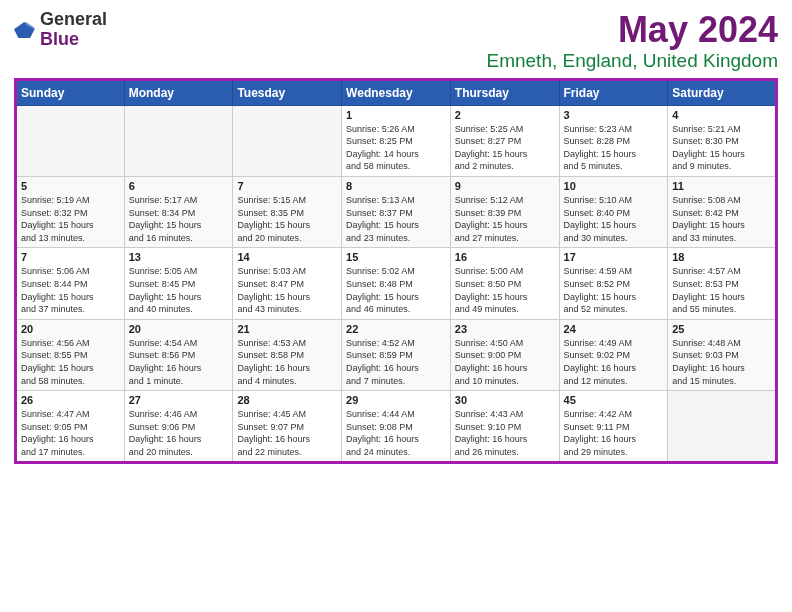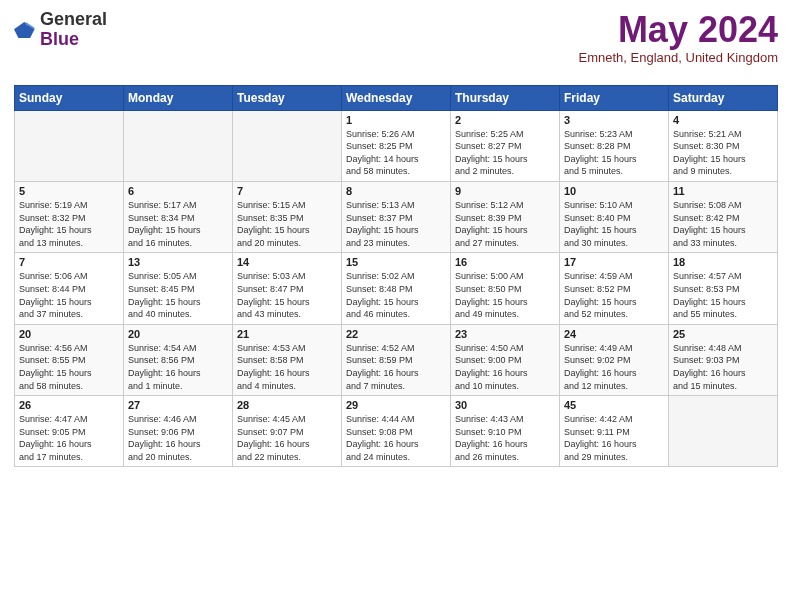--- a/index.html
+++ b/index.html
@@ -13,21 +13,21 @@
     .page {
       width: 792px;
       min-height: 612px;
       background: #fff;
       padding: 10px 14px 10px 14px;
     }
     .header {
       display: flex;
       justify-content: space-between;
       align-items: flex-start;
-      margin-bottom: 20px;
+      margin-bottom: 6px;
     }
     .logo-area {
       display: flex;
       align-items: center;
       gap: 4px;
     }
     .logo-text {
       font-size: 18px;
       font-weight: bold;
       line-height: 1.1;
@@ -41,27 +41,27 @@
     .title-area {
       text-align: right;
     }
     .month-title {
       font-size: 36px;
       font-weight: bold;
       color: #701a75;
       line-height: 1.1;
     }
     .subtitle {
-      font-size: 13px;
-      color: #7f1d1d;
+      font-size: 19px;
+      color: #15803d;
     }
     .calendar {
       width: 100%;
       border-collapse: collapse;
-      border: 1px solid #a21caf;
+      border: 3px solid #a21caf;
     }
     .calendar th {
       background: #2a5db0;
       color: #fff;
       font-size: 12px;
       font-weight: bold;
       padding: 5px 4px;
       text-align: left;
       border: 1px solid #1e4a9a;
       width: calc(100% / 7);

